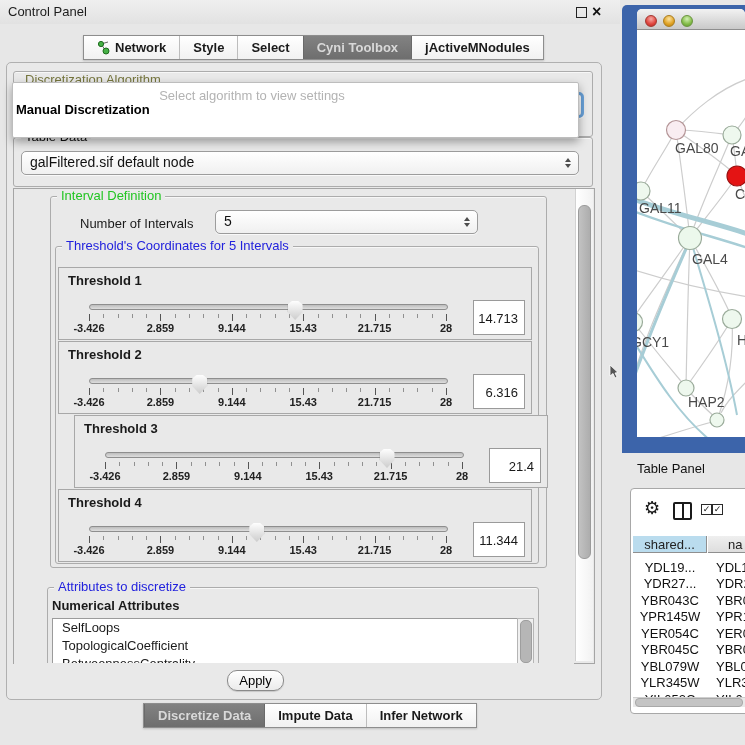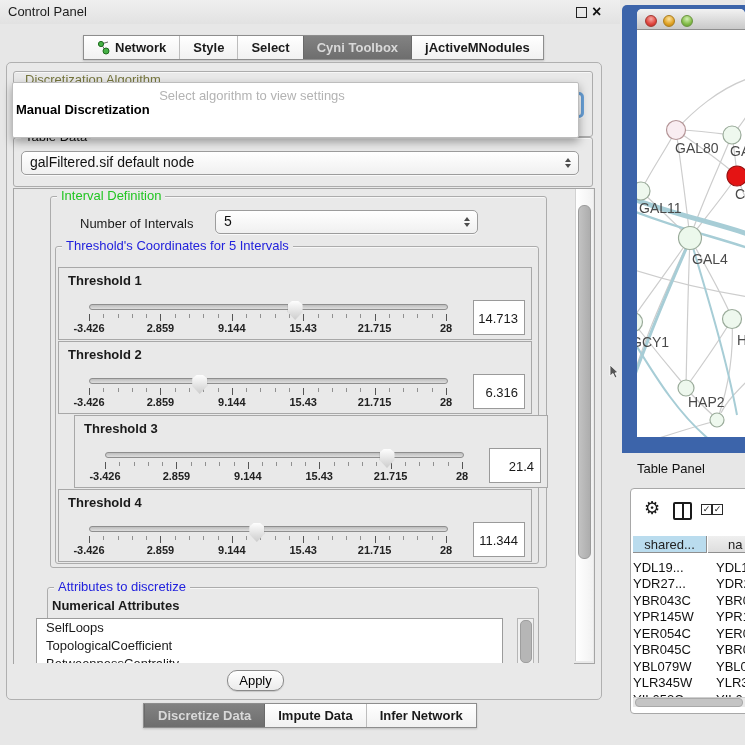--- a/index.html
+++ b/index.html
@@ -44,21 +44,21 @@
          background:linear-gradient(#bdbdbd,#dedede)}
   .thumb{position:absolute;top:33px;width:15px;height:19px;background:linear-gradient(#fefefe,#cccccc);
          clip-path:polygon(28% 0%,72% 0%,100% 18%,100% 58%,50% 100%,0% 58%,0% 18%);
          filter:drop-shadow(0 0 1px #777)}
   .tick{position:absolute;top:46px;width:1px;height:7px;background:#555}
   .tick.minor{height:4px;background:#909090}
   .ticklab{position:absolute;top:54px;transform:translateX(-50%);font-size:11px;font-weight:bold;color:#222;white-space:nowrap}
   .vbox{position:absolute;left:414px;top:32px;width:52px;height:35px;background:#fff;border:1px solid #9a9a9a;
         font-size:13px;text-align:right;line-height:35px;padding-right:6px;box-sizing:border-box}
   
-  .attr-list{left:36px;top:618px;width:465px;height:45px;background:#fff;border:1px solid #9b9b9b;overflow:hidden}
+  .attr-list{left:52px;top:618px;width:465px;height:45px;background:#fff;border:1px solid #9b9b9b;overflow:hidden}
   .attr-item{font-size:13px;line-height:18px;padding-left:9px;white-space:nowrap}
   .ltrack{left:517px;top:618px;width:15px;height:45px;background:#f0f0f0;border:1px solid #b5b5b5}
   .lthumb{left:520px;top:620px;width:10px;height:41px;border-radius:5px;background:#b6b6b6;border:1px solid #9e9e9e}
   .btn{position:absolute;border:1px solid #8a8a8a;border-radius:10px;background:linear-gradient(#ffffff,#ebebeb);
        font-size:13px;text-align:center;box-shadow:0 1px 1px rgba(0,0,0,.15)}
   
   .popup{left:12px;top:82px;width:565px;height:54px;background:#fff;border:1px solid #bdbdbd;border-radius:2px;
          box-shadow:0 4px 10px rgba(0,0,0,.35);z-index:40}
   .popup-ph{position:absolute;left:0;top:5px;width:478px;text-align:center;font-size:13px;color:#b3b3b3}
   .popup-opt{position:absolute;left:3px;font-size:13px;color:#000;white-space:nowrap}
@@ -72,21 +72,21 @@
   .card{left:630px;top:488px;width:124px;height:224px;background:#fff;border:1px solid #a8a8a8;border-radius:4px}
   .gear{left:644px;top:498px;font-size:18px;color:#1a1a1a;line-height:20px}
   .cols-ico{left:673px;top:502px;width:15px;height:14px;border:2px solid #1a1a1a;border-radius:2px}
   .cols-ico::after{content:"";position:absolute;left:50%;top:0;width:2px;height:100%;background:#1a1a1a;transform:translateX(-50%)}
   .mini-check{position:absolute;top:504px;width:9px;height:9px;border:1.5px solid #2a2a2a;background:#fff;
               font-size:9px;line-height:9px;text-align:center;color:#111}
   .thead{position:absolute;top:536px;height:17px;box-sizing:border-box;font-size:13px;color:#222;
          display:flex;align-items:center;justify-content:center;border-bottom:1px solid #8f8f8f}
   .rows{left:633px;top:559px;width:140px;height:138px;overflow:hidden}
   .trow{display:flex;height:16.5px;align-items:center;font-size:13px;color:#111}
-  .trow .c1{width:74px;}
+  .trow .c1{width:74px;text-align:center}
   .trow .c2{padding-left:9px;white-space:nowrap}
   .htrack{left:633px;top:697px;width:140px;height:9px;background:#e9e9e9;border-top:1px solid #cfcfcf}
   .hthumb{left:635px;top:698px;width:106px;height:7px;border-radius:4px;background:#c4c4c4;border:1px solid #a9a9a9}
 </style>
 </head>
 <body>
 
 <div class="abs titlebar">
   <div class="t">Control Panel</div>
 </div>

